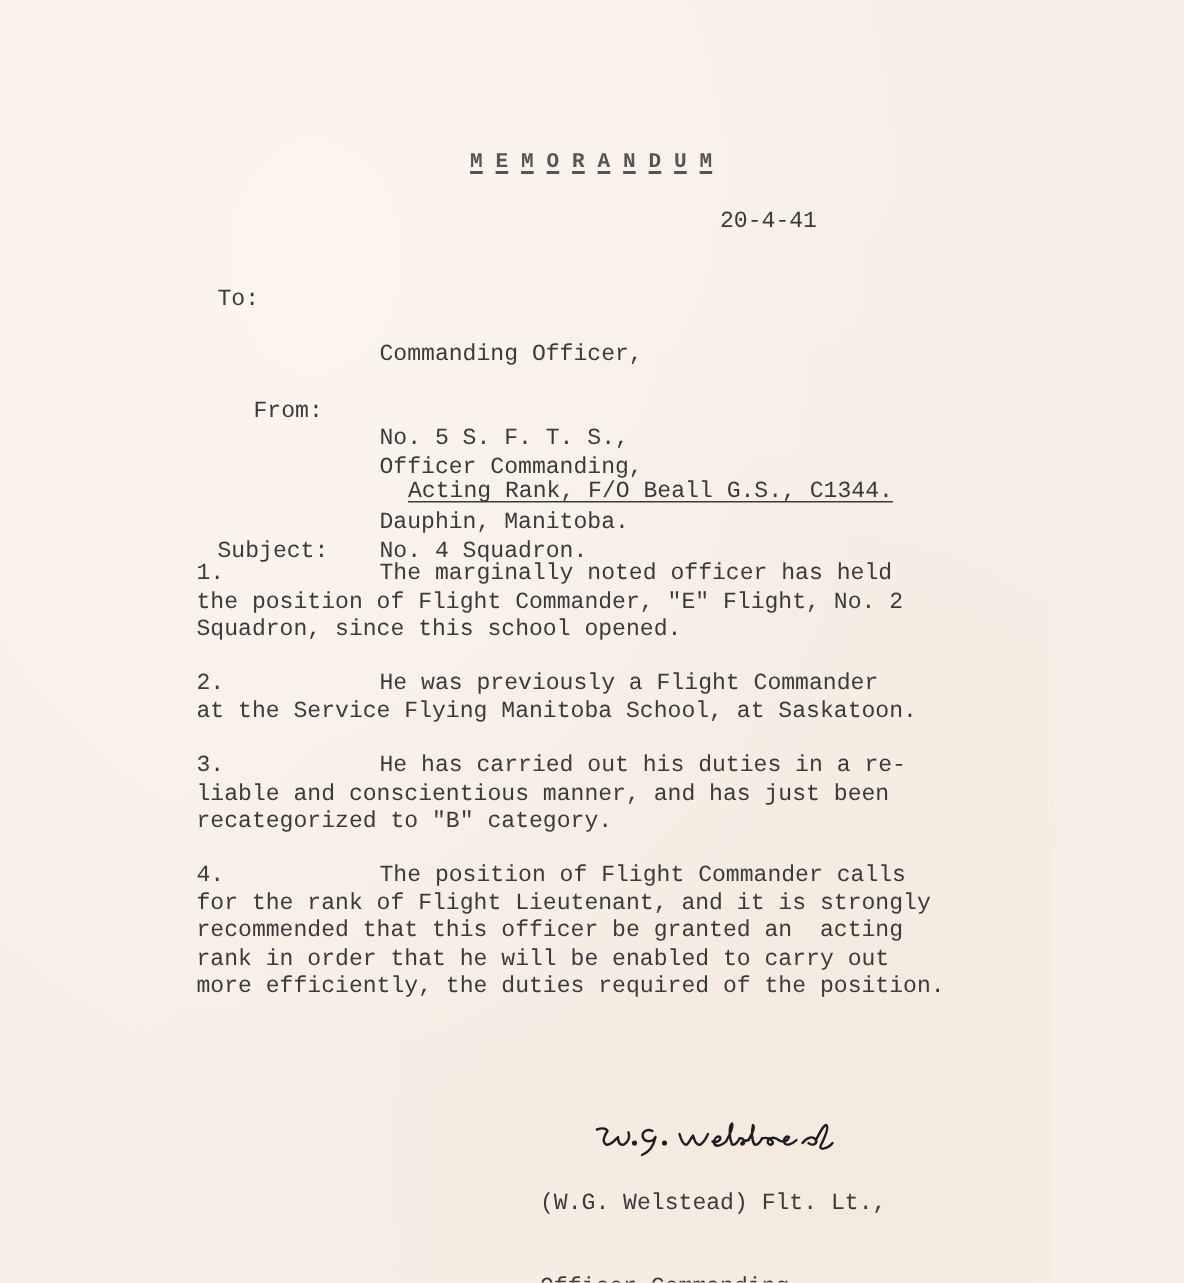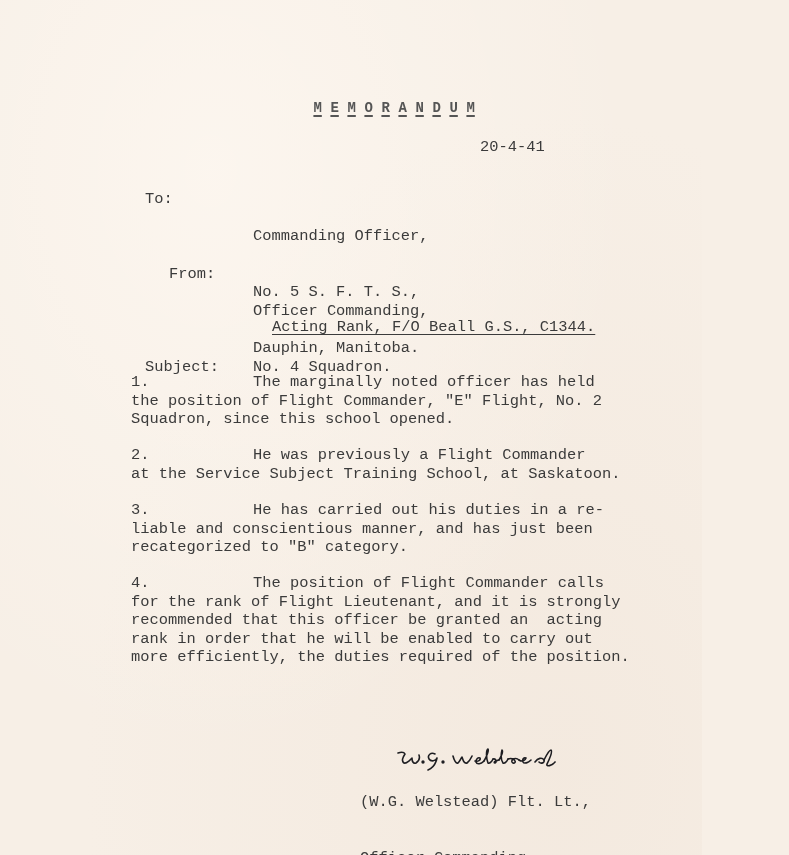--- a/index.html
+++ b/index.html
@@ -105,21 +105,21 @@
   <div class="abs para p1">
     <span class="num">1.</span>
     <span class="first">The marginally noted officer has held</span>
     <span class="rest">the position of Flight Commander, "E" Flight, No. 2
 Squadron, since this school opened.</span>
   </div>
 
   <div class="abs para p2">
     <span class="num">2.</span>
     <span class="first">He was previously a Flight Commander</span>
-    <span class="rest">at the Service Subject Training School, at Saskatoon.</span>
+    <span class="rest">at the Service Flying Manitoba School, at Saskatoon.</span>
   </div>
 
   <div class="abs para p3">
     <span class="num">3.</span>
     <span class="first">He has carried out his duties in a re-</span>
     <span class="rest">liable and conscientious manner, and has just been
 recategorized to "B" category.</span>
   </div>
 
   <div class="abs para p4">

